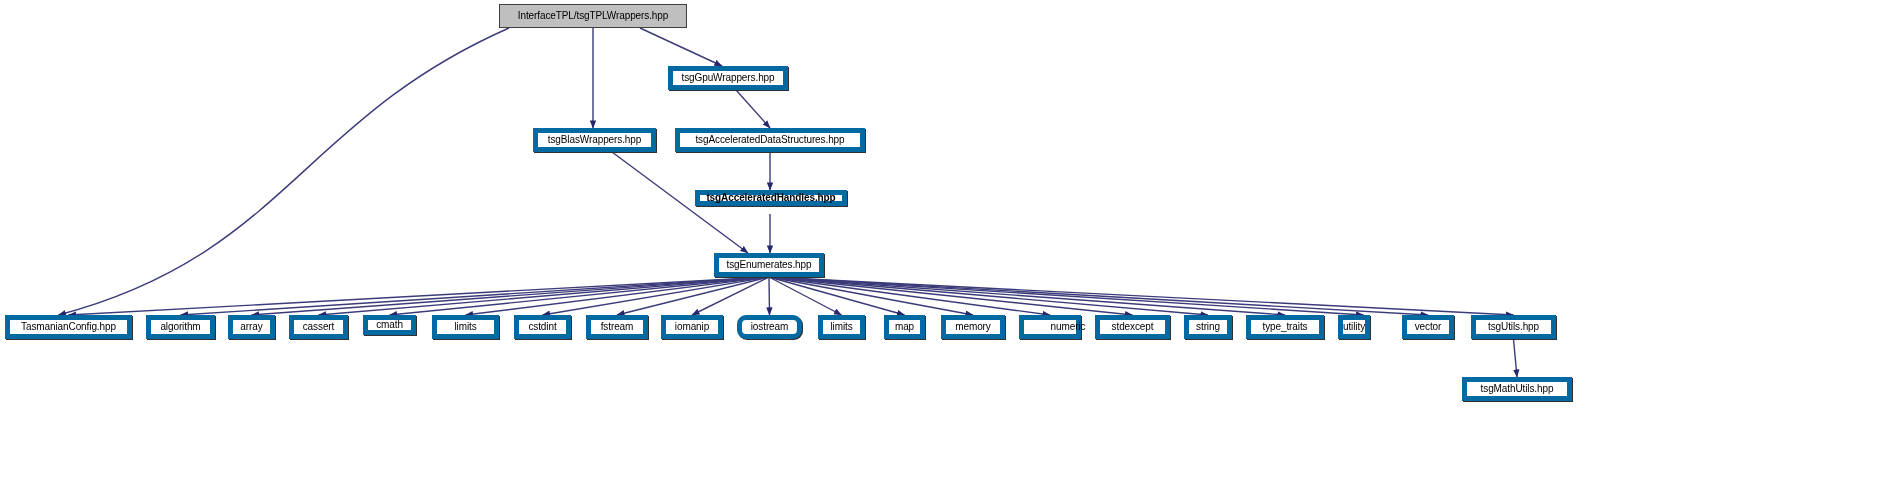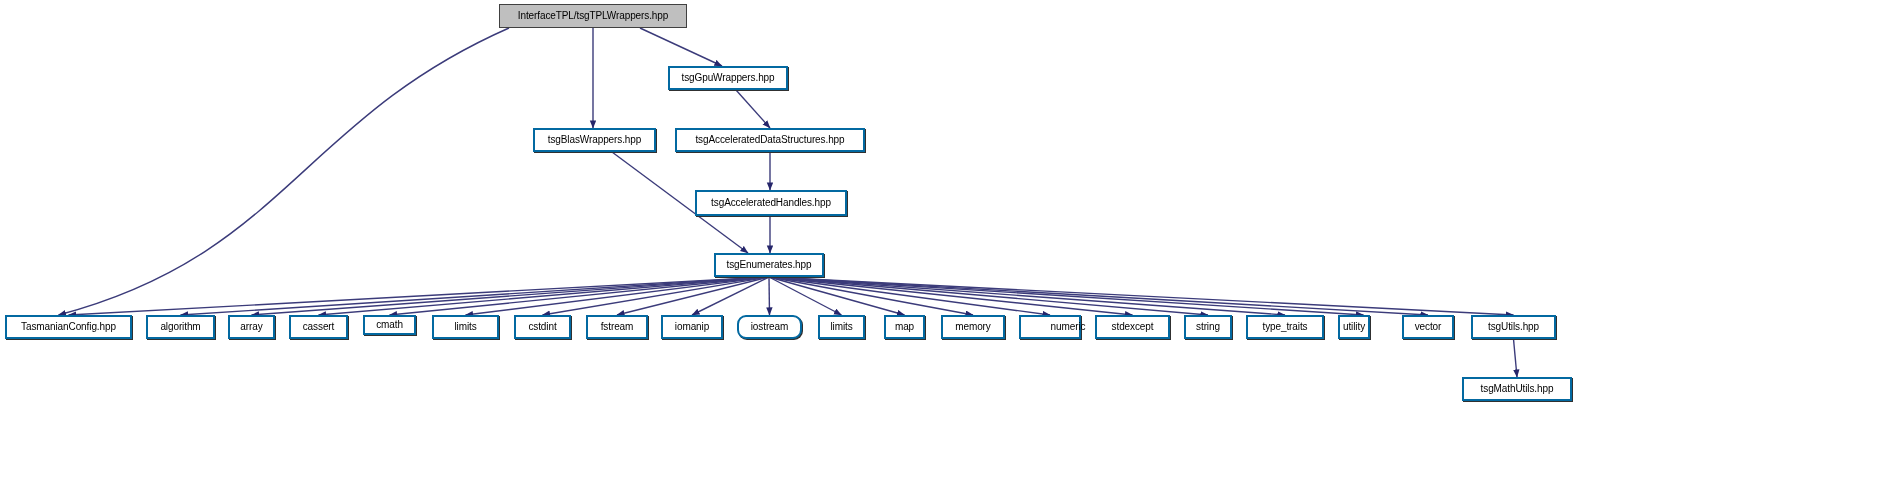--- a/index.html
+++ b/index.html
@@ -39,21 +39,21 @@
     white-space: nowrap;
     height: 24px;
     z-index: 5;
     letter-spacing: -0.1px;
   }
   .node.root {
     background: #bfbfbf;
     border: 1px solid #404040;
   }
   .node.heavy {
-    border: 2px solid #0369a1;
+    border: 5px solid #0369a1;
     box-shadow: 1px 1px 0 0 #303030;
   }
 </style>
 </head>
 <body>
 
 <div id="graph">
   <svg id="edges" viewBox="0 0 1880 485" xmlns="http://www.w3.org/2000/svg">
     <defs>
       <marker id="arrowhead" markerWidth="9" markerHeight="9" refX="7.6" refY="3.2" orient="auto" markerUnits="userSpaceOnUse">
@@ -97,21 +97,21 @@
       </div>
       <div class="node heavy" style="left: 668px; top: 66px; width: 120px; height: 24px;">
         <span>tsgGpuWrappers.hpp</span>
       </div>
       <div class="node heavy" style="left: 533px; top: 128px; width: 123px; height: 24px;">
         <span>tsgBlasWrappers.hpp</span>
       </div>
       <div class="node heavy" style="left: 675px; top: 128px; width: 190px; height: 24px;">
         <span>tsgAcceleratedDataStructures.hpp</span>
       </div>
-      <div class="node heavy" style="left: 695px; top: 190px; width: 152px; height: 26px;">
+      <div class="node heavy" style="left: 695px; top: 190px; width: 152px; height: 16px; font-weight: bold;">
         <span>tsgAcceleratedHandles.hpp</span>
       </div>
       <div class="node heavy" style="left: 714px; top: 253px; width: 110px; height: 24px;">
         <span>tsgEnumerates.hpp</span>
       </div>
       <div class="node heavy" style="left: 5px; top: 315px; width: 127px; height: 24px;">
         <span>TasmanianConfig.hpp</span>
       </div>
       <div class="node heavy" style="left: 146px; top: 315px; width: 69px; height: 24px;">
         <span>algorithm</span>

